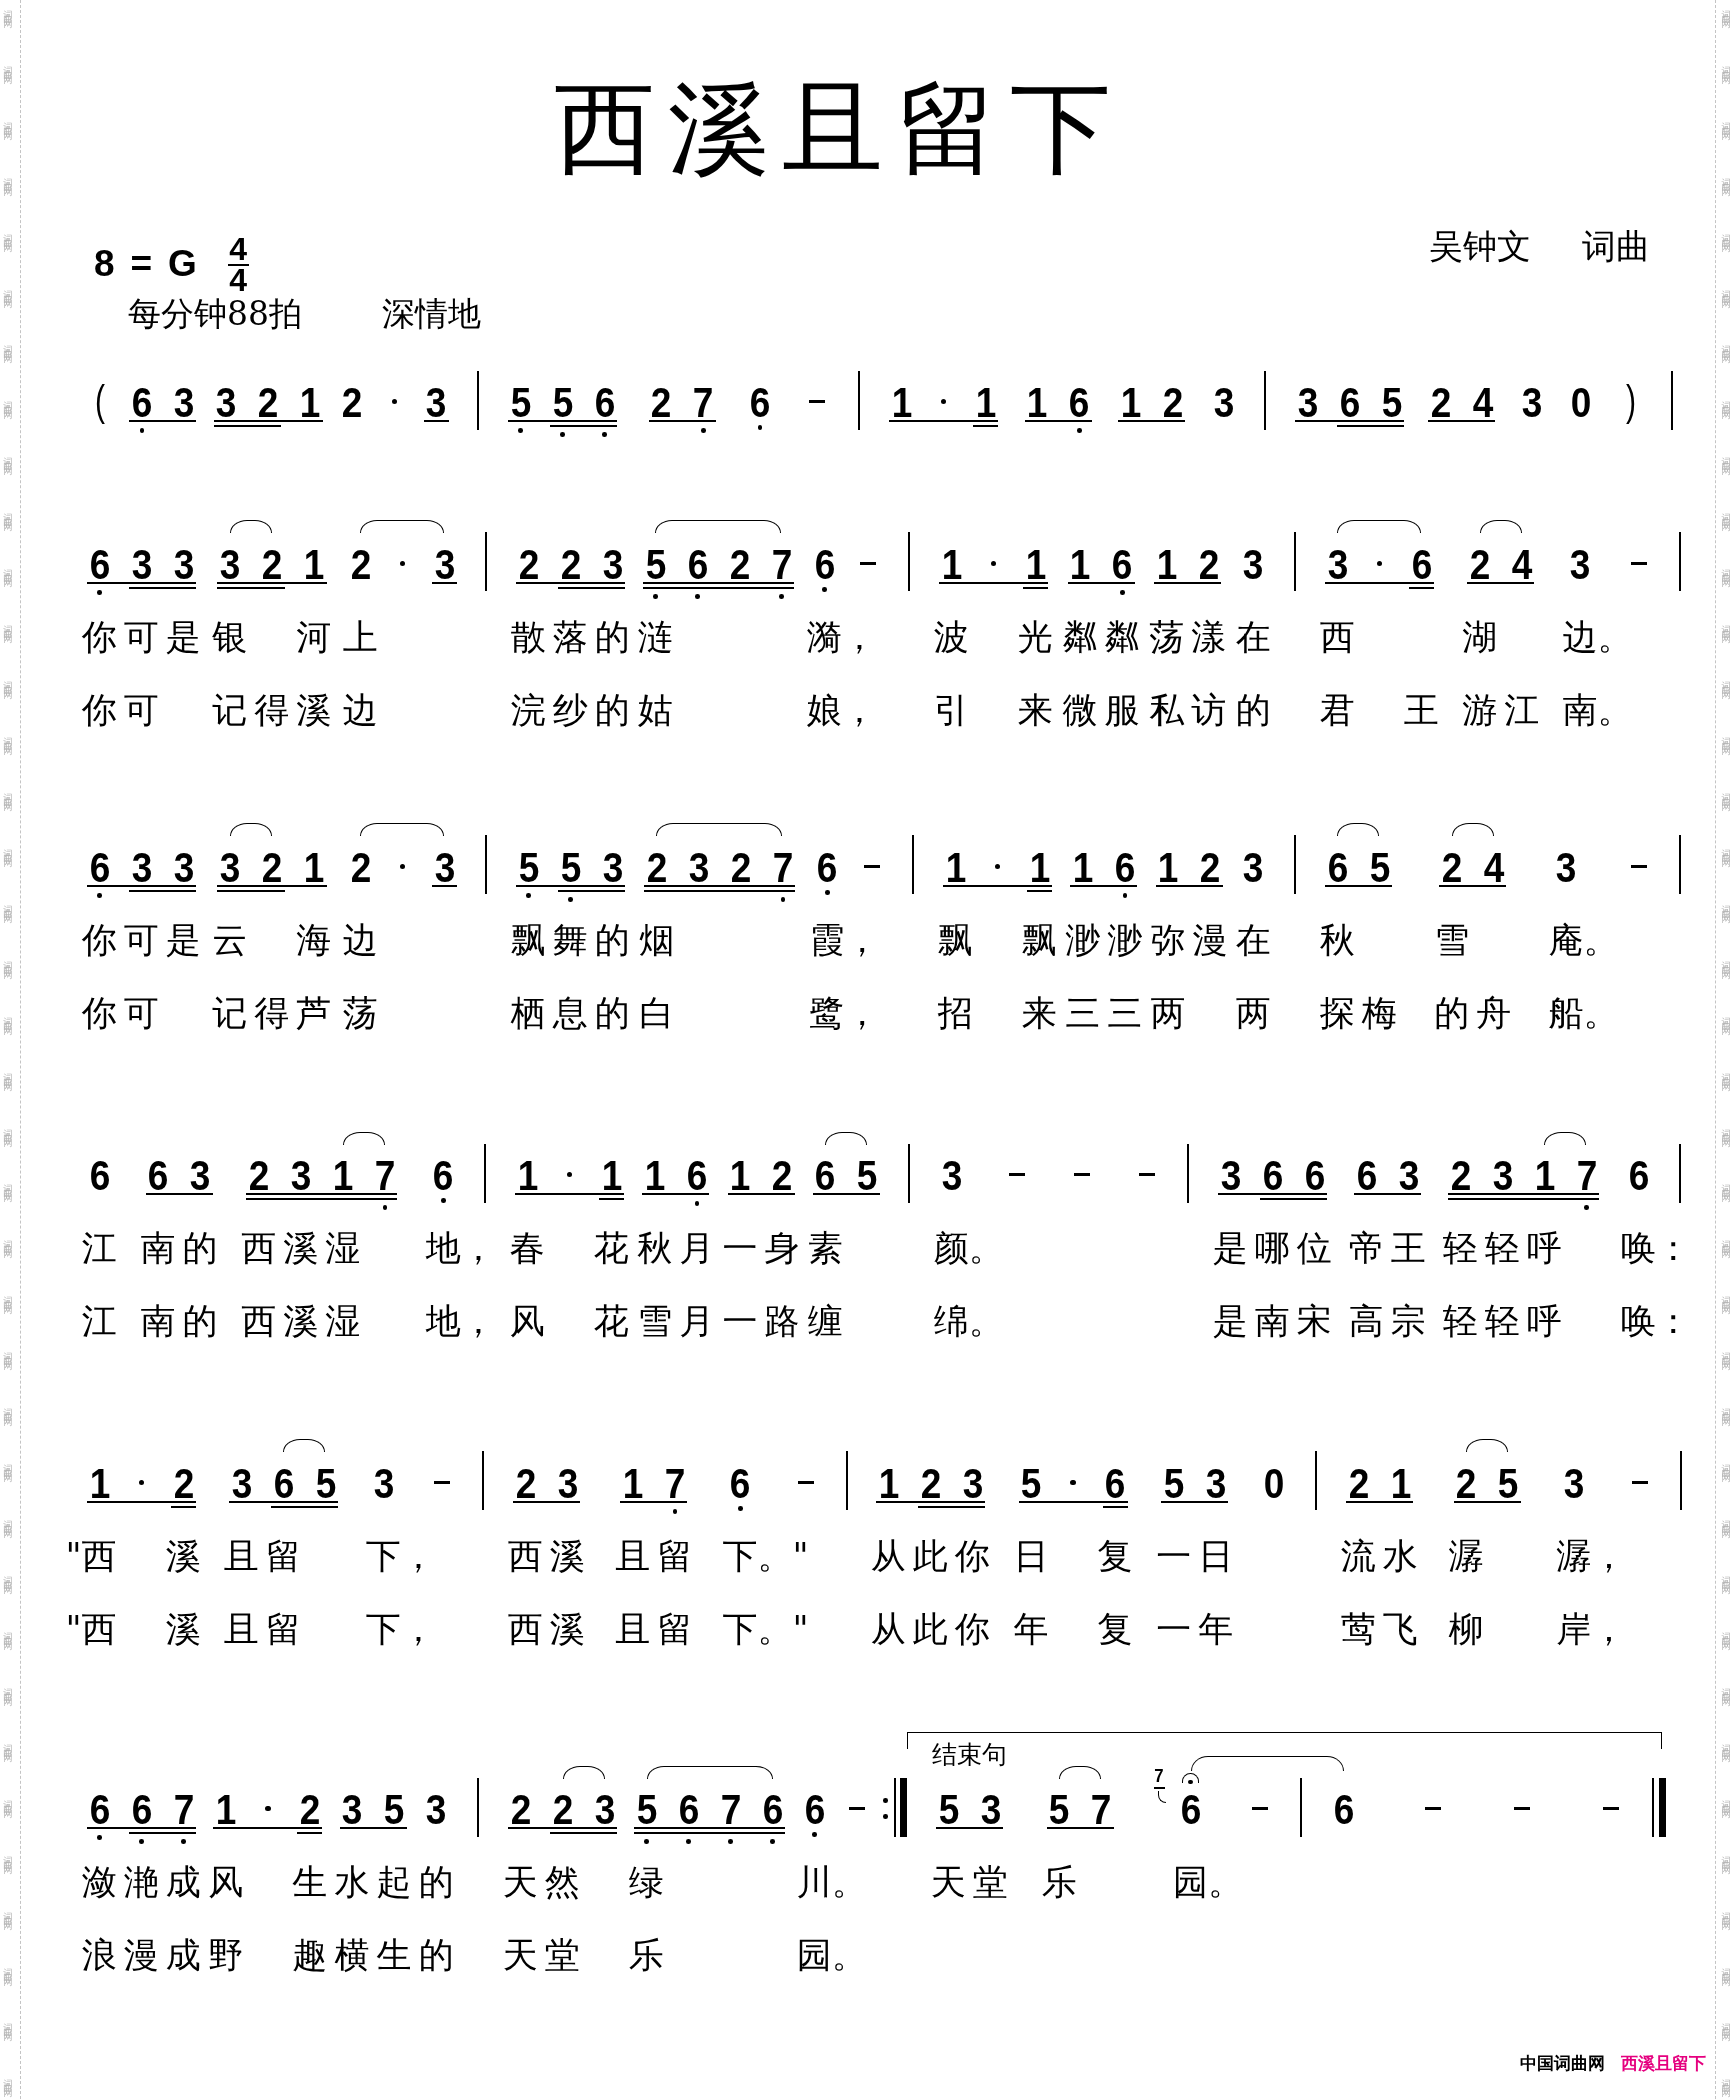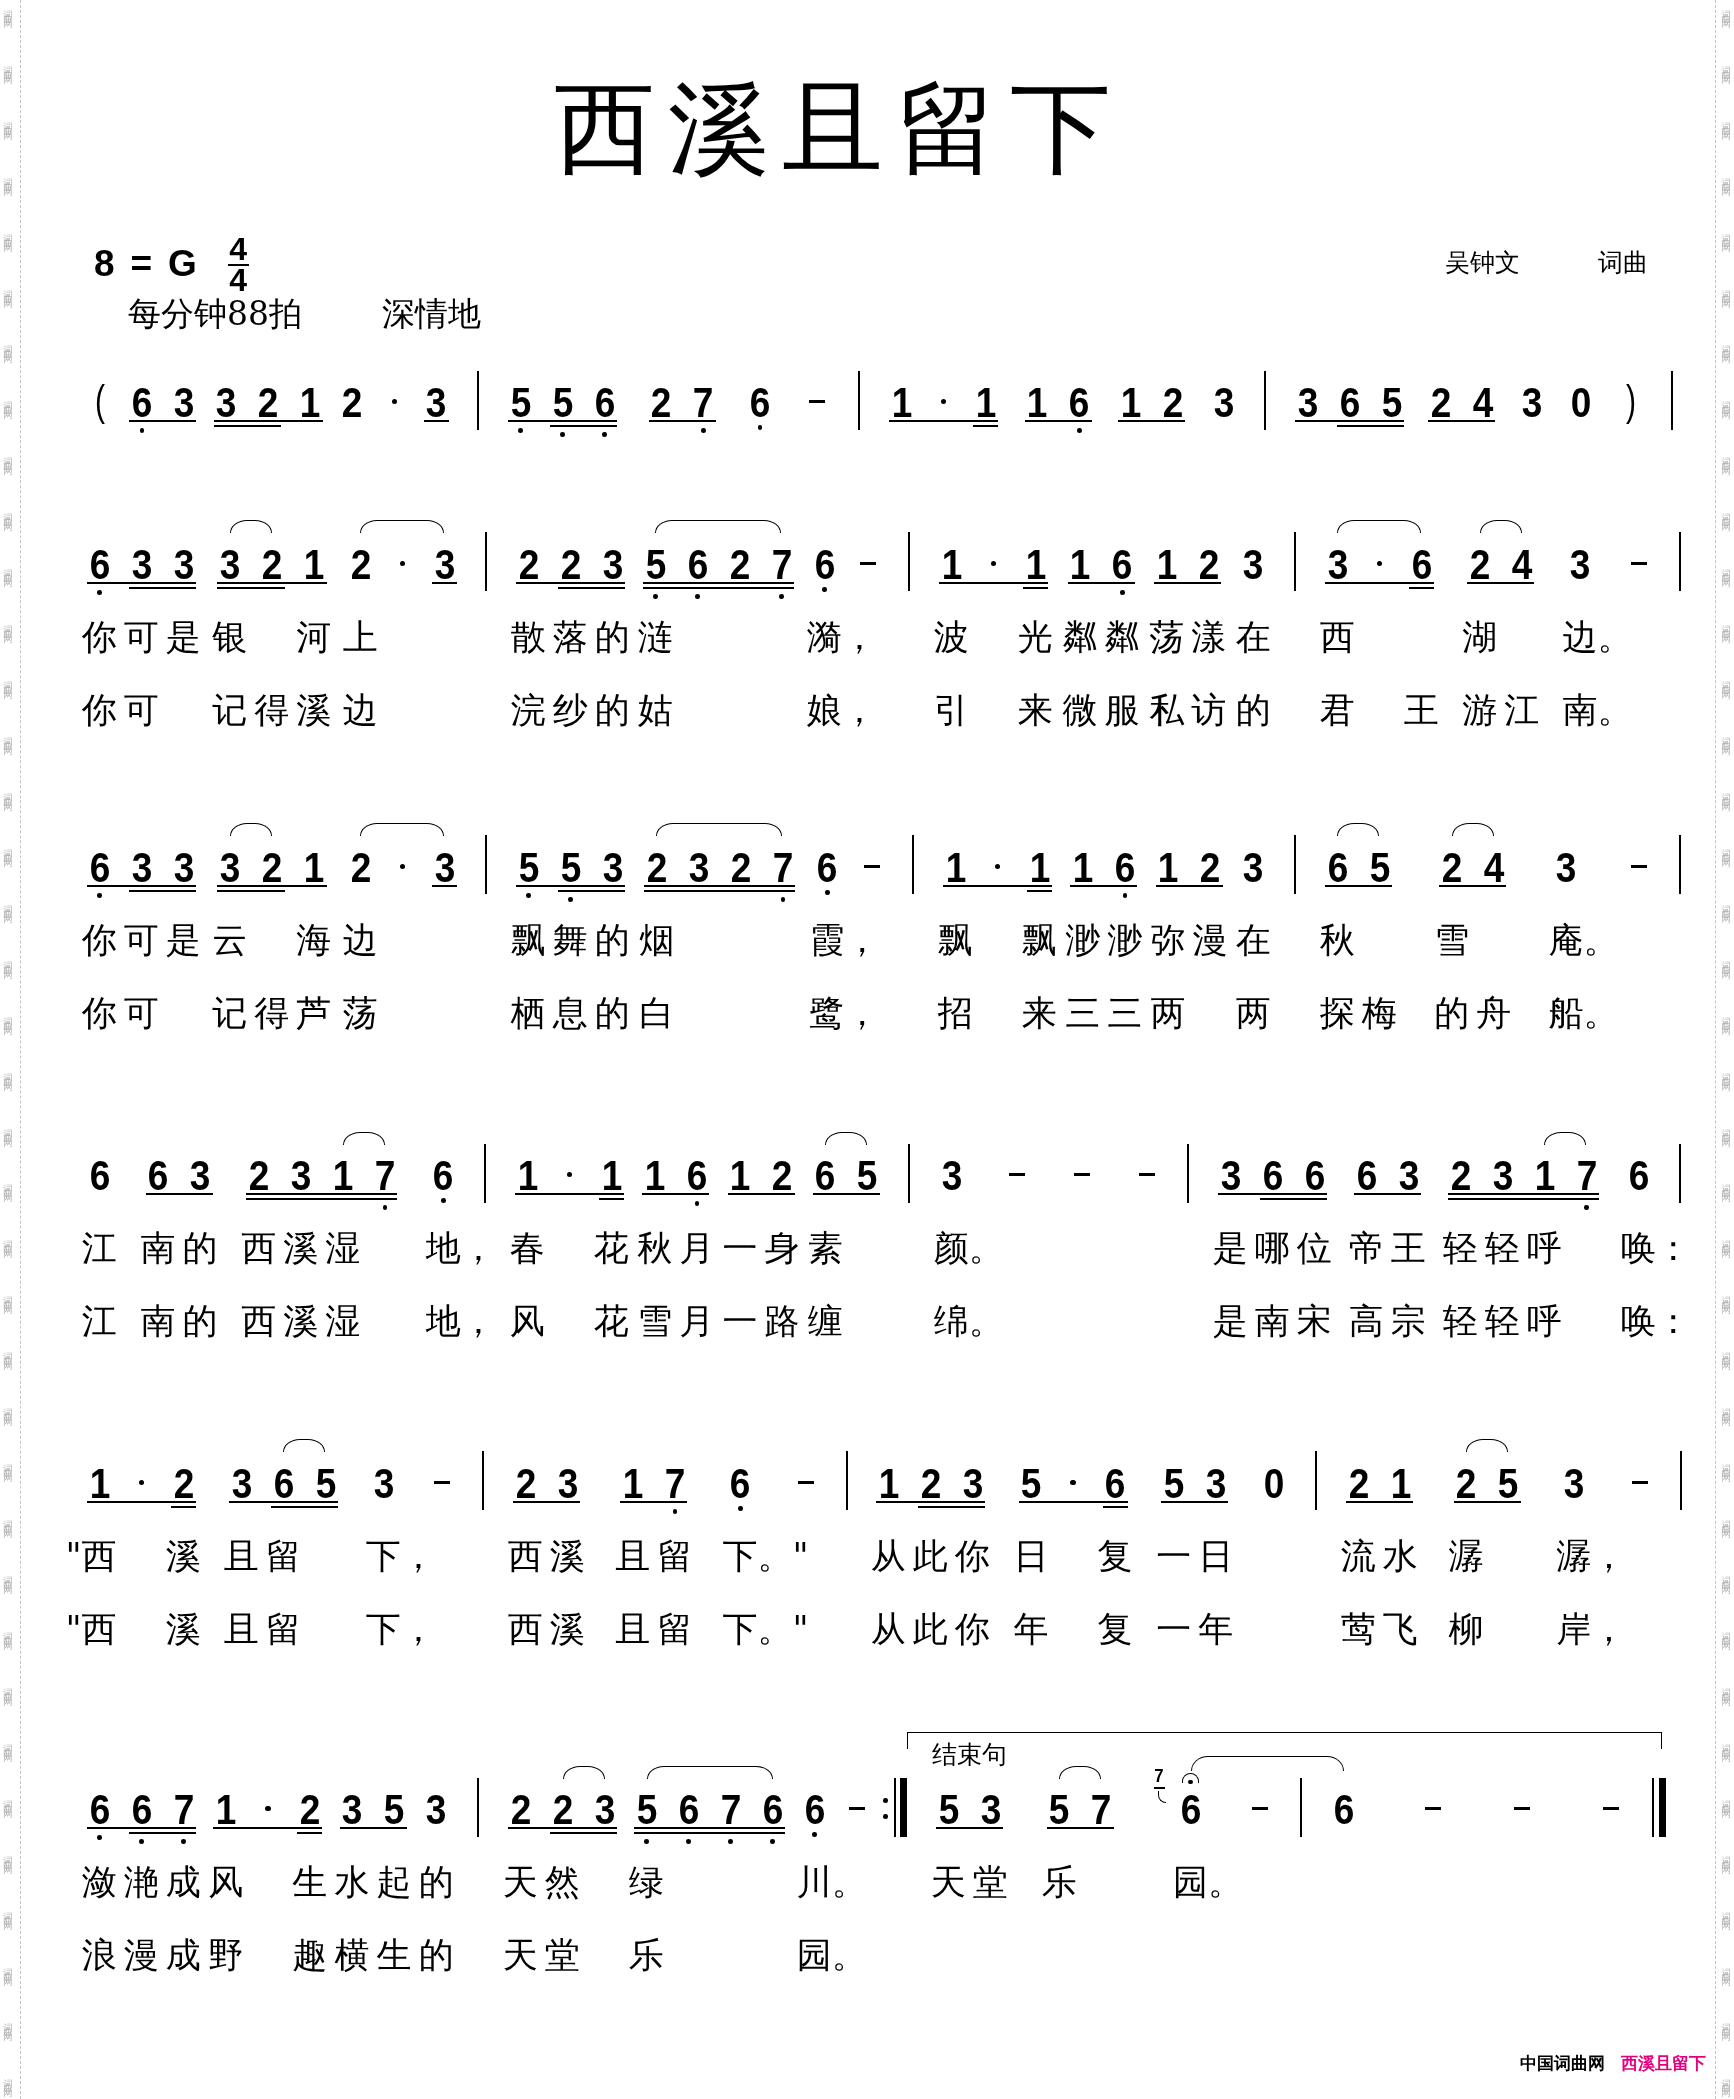--- a/index.html
+++ b/index.html
@@ -10,21 +10,21 @@
 .wm-line{position:absolute;top:0;width:0;height:2099px;border-left:0.9px dashed #c4c4c4;}
 .wm-col{position:absolute;top:0;width:11.2px;height:2099px;}
 .wm-group{position:absolute;left:0;width:11.2px;font:9.3px/11.2px "DejaVu Sans",sans-serif;color:#b3b3b3;writing-mode:vertical-rl;text-orientation:upright;letter-spacing:4.7px;}
 
 
 .title{position:absolute;left:554px;top:78px;font-size:101px;line-height:1;letter-spacing:13px;white-space:nowrap;font-family:"DejaVu Serif",serif;}
 .key{position:absolute;left:94px;top:245px;font:bold 37px/1 "Liberation Sans",sans-serif;word-spacing:5.6px;white-space:nowrap;}
 .ts-num{position:absolute;left:227px;width:22.4px;text-align:center;font:bold 32px/28px "Liberation Sans",sans-serif;}
 .ts-line{position:absolute;left:228px;top:264px;width:20.5px;height:1.9px;background:#000;}
 .tempo{position:absolute;top:297px;font-size:33px;line-height:1;white-space:nowrap;font-family:"DejaVu Serif",serif;}
-.credit{position:absolute;top:250px;font-size:25px;line-height:1;white-space:nowrap;font-family:"DejaVu Serif",serif;margin-left:16px;}
+.credit{position:absolute;top:229px;font-size:34px;line-height:1;white-space:nowrap;font-family:"DejaVu Serif",serif;}
 
 
 .row{position:absolute;left:0;width:1735px;height:47px;}
 .measure{position:absolute;top:0;height:47px;display:flex;justify-content:space-between;align-items:stretch;padding:0 20.5px;}
 .group{display:flex;flex:none;height:47px;}
 .tok{position:relative;width:42px;height:47px;flex:none;}
 .tok.grace{width:20.5px;}
 .glyph{position:absolute;left:50%;top:50%;transform:translate(-50%,-50%) scaleX(.86);font:bold 43px/1 "Liberation Sans",sans-serif;white-space:nowrap;}
 .tok.paren .glyph{font:normal 43px/1 "Liberation Sans",sans-serif;transform:translate(-50%,-54%) scaleX(.7);}
 .tok.dash .glyph,.tok.aug .glyph{color:transparent;}

